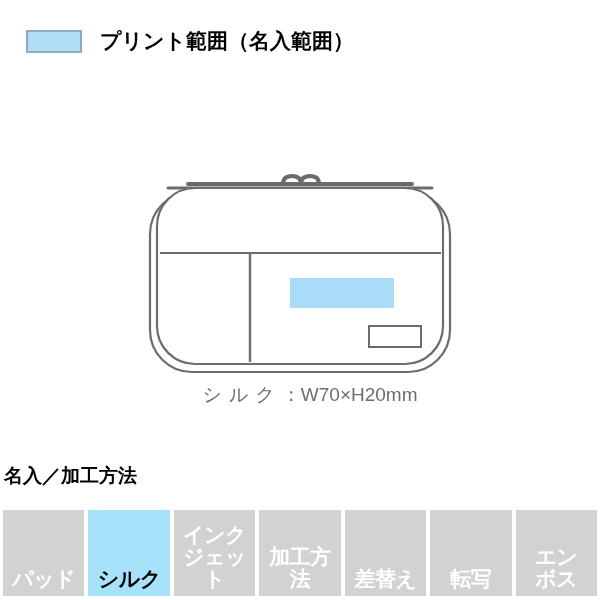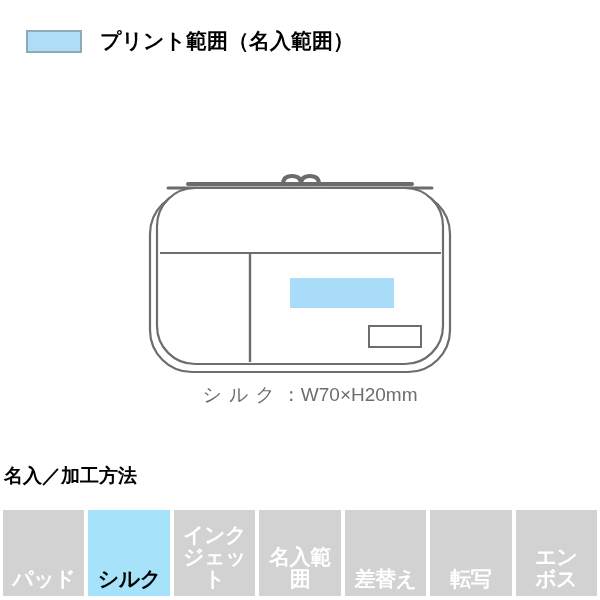--- a/index.html
+++ b/index.html
@@ -162,21 +162,21 @@
     <span class="chip-text">パッド</span>
   </div>
   <div class="method-chip active">
     <span class="chip-text">シルク</span>
   </div>
   <div class="method-chip">
     <span class="chip-text">インク
 ジェット</span>
   </div>
   <div class="method-chip">
-    <span class="chip-text">名入範囲</span>
+    <span class="chip-text">加工方法</span>
   </div>
   <div class="method-chip">
     <span class="chip-text">差替え</span>
   </div>
   <div class="method-chip">
     <span class="chip-text">転写</span>
   </div>
   <div class="method-chip">
     <span class="chip-text">エン
 ボス</span>

